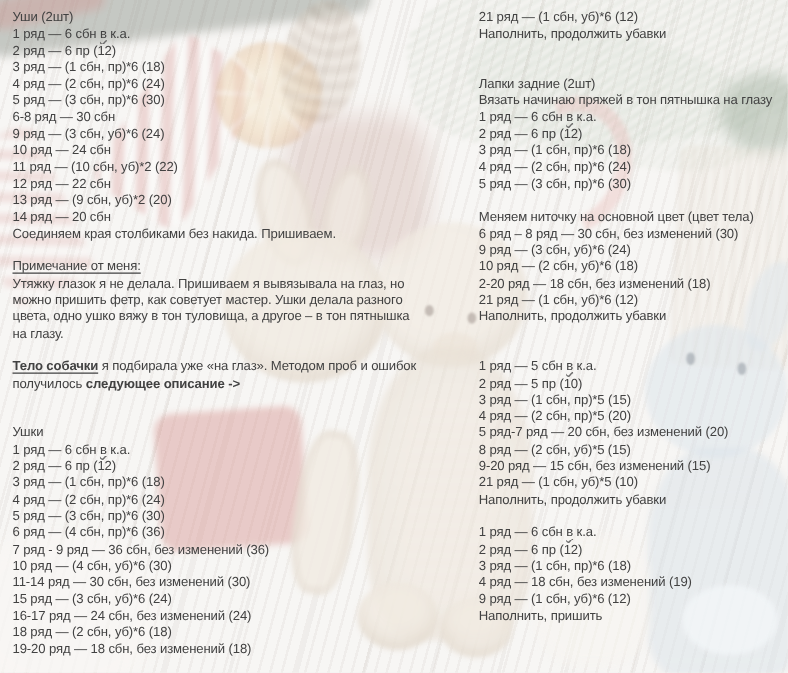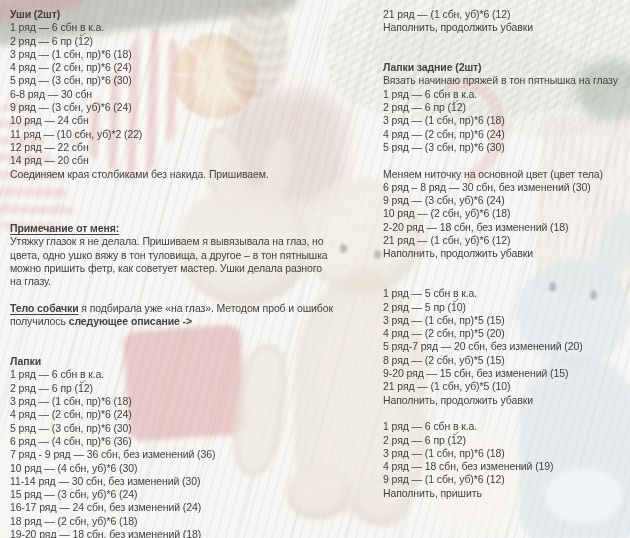--- a/index.html
+++ b/index.html
@@ -104,23 +104,23 @@
   .white-sock-br{left:428px;top:428px;width:92px;height:104px;border-radius:40%;
     background:#f4f0ea;opacity:.6;filter:blur(4px);}
   .white-bl{left:-22px;top:428px;width:146px;height:124px;border-radius:40%;
     background:#f6f3ef;opacity:.8;filter:blur(6px);}
   .veil{inset:0;background:rgba(255,255,255,.30);}
   
   .col{position:absolute;top:8px;color:var(--ink,#424242);font-size:10.5px;letter-spacing:-0.1px;}
   .col-left{left:10px;width:372px;}
   .col-right{left:383px;width:246px;}
   .ln{height:13.3px;line-height:13.3px;white-space:nowrap;}
-  .h{font-weight:bold;}
+  .h{font-weight:normal;}
   .b{font-weight:bold;}
-  .u{text-decoration:underline;text-decoration-thickness:1px;text-underline-offset:1.5px;margin-top:28px;}
+  .u{text-decoration:underline;text-decoration-thickness:1px;text-underline-offset:1.5px;}
   .wavy{text-decoration-line:underline;text-decoration-style:wavy;
     text-decoration-color:#6d6d6d;text-decoration-thickness:1px;text-underline-offset:1px;}
 </style>
 </head>
 <body>
 
 <div class="bg">
   <div class="planks"></div>
   <div class="dark-fir-tl"></div>
   <div class="red-ornament-tl"></div>
@@ -164,33 +164,34 @@
     <div class="ln"><span>1 ряд — 6 сбн </span><span class="wavy">в</span><span> к.а.</span></div>
     <div class="ln"><span>2 ряд — 6 пр (12)</span></div>
     <div class="ln"><span>3 ряд — (1 сбн, пр)*6 (18)</span></div>
     <div class="ln"><span>4 ряд — (2 сбн, пр)*6 (24)</span></div>
     <div class="ln"><span>5 ряд — (3 сбн, пр)*6 (30)</span></div>
     <div class="ln"><span>6-8 ряд — 30 сбн</span></div>
     <div class="ln"><span>9 ряд — (3 сбн, уб)*6 (24)</span></div>
     <div class="ln"><span>10 ряд — 24 сбн</span></div>
     <div class="ln"><span>11 ряд — (10 сбн, уб)*2 (22)</span></div>
     <div class="ln"><span>12 ряд — 22 сбн</span></div>
+    <div class="ln"><span>13 ряд — (9 сбн, уб)*2 (20)</span></div>
     <div class="ln"><span>14 ряд — 20 сбн</span></div>
     <div class="ln"><span>Соединяем края столбиками без накида. Пришиваем.</span></div>
     <div style="height: 13.3px;"></div>
     <div class="ln h u"><span>Примечание от меня:</span></div>
     <div class="ln"><span>Утяжку глазок я не делала. Пришиваем я вывязывала на глаз, но</span></div>
+    <div class="ln"><span>можно пришить фетр, как советует мастер. Ушки делала разного</span></div>
     <div class="ln"><span>цвета, одно ушко вяжу в тон туловища, а другое – в тон пятнышка</span></div>
-    <div class="ln"><span>можно пришить фетр, как советует мастер. Ушки делала разного</span></div>
     <div class="ln"><span>на глазу.</span></div>
     <div style="height: 13.3px;"></div>
     <div class="ln"><span class="b u">Тело собачки</span><span> я подбирала уже «на глаз». Методом проб и ошибок</span></div>
     <div class="ln"><span>получилось </span><span class="b">следующее описание -&gt;</span></div>
     <div style="height: 26.6px;"></div>
-    <div class="ln h"><span>Лапки</span></div>
+    <div class="ln h"><span>Ушки</span></div>
     <div class="ln"><span>1 ряд — 6 сбн </span><span class="wavy">в</span><span> к.а.</span></div>
     <div class="ln"><span>2 ряд — 6 пр (12)</span></div>
     <div class="ln"><span>3 ряд — (1 сбн, пр)*6 (18)</span></div>
     <div class="ln"><span>4 ряд — (2 сбн, пр)*6 (24)</span></div>
     <div class="ln"><span>5 ряд — (3 сбн, пр)*6 (30)</span></div>
     <div class="ln"><span>6 ряд — (4 сбн, пр)*6 (36)</span></div>
     <div class="ln"><span>7 ряд - 9 ряд — 36 сбн, без изменений (36)</span></div>
     <div class="ln"><span>10 ряд — (4 сбн, уб)*6 (30)</span></div>
     <div class="ln"><span>11-14 ряд — 30 сбн, без изменений (30)</span></div>
     <div class="ln"><span>15 ряд — (3 сбн, уб)*6 (24)</span></div>

